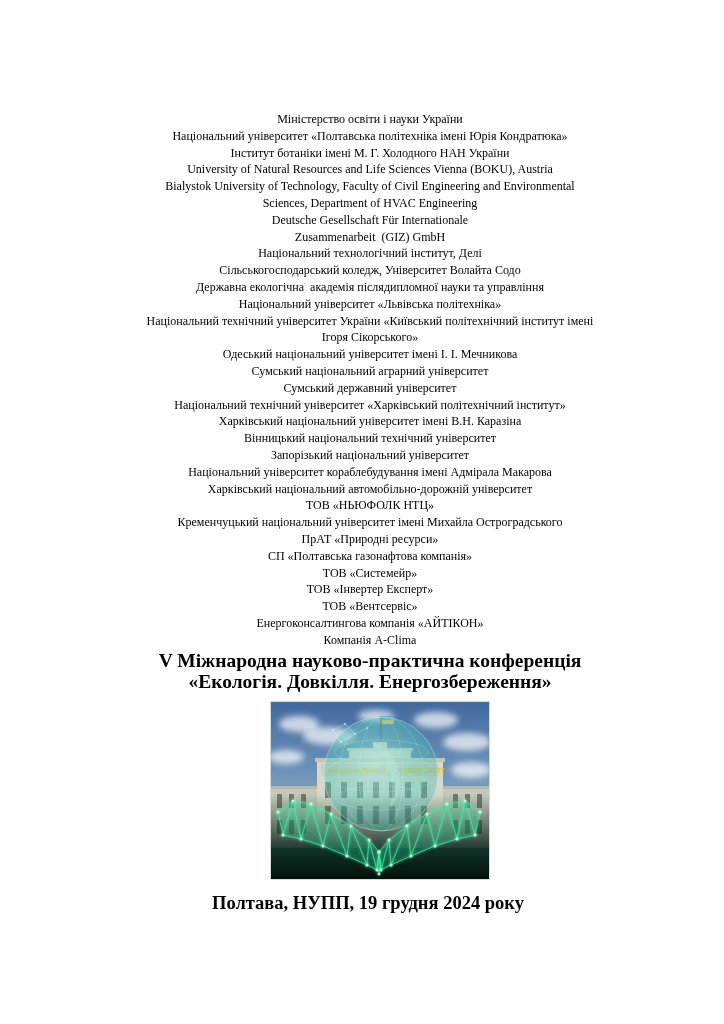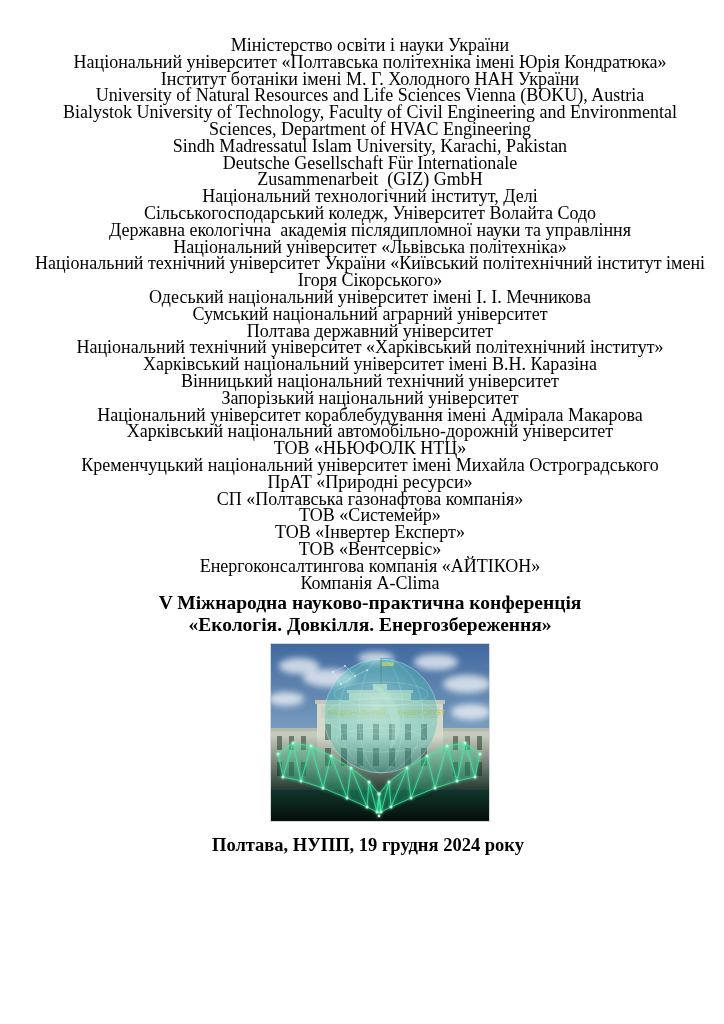--- a/index.html
+++ b/index.html
@@ -5,21 +5,21 @@
   html,body{margin:0;padding:0;background:#ffffff;}
   .page{
     position:relative;
     width:724px;height:1024px;
     background:#ffffff;
     overflow:hidden;
     color:#000;
     font-family:"Liberation Serif", serif;
   }
   .textblock{padding-left:16px;text-align:center;}
-  .orgs{padding-top:37px;font-size:18px;line-height:16.8px;}
+  .orgs{padding-top:111px;font-size:12px;line-height:16.8px;}
   .org{white-space:pre;}
   .title{margin-top:1px;font-weight:bold;font-size:19.5px;line-height:21.5px;}
   .photo-wrap{
     width:218px;height:177px;
     margin:8px 0 0 270px;
     border:1px solid #d6d9da;
     box-sizing:content-box;
     line-height:0;
   }
   .photo-wrap svg{display:block;}
@@ -30,32 +30,31 @@
 
 <div class="page">
 
   <div class="orgs textblock">
     <div class="org">Міністерство освіти і науки України</div>
     <div class="org">Національний університет «Полтавська політехніка імені Юрія Кондратюка»</div>
     <div class="org">Інститут ботаніки імені М. Г. Холодного НАН України</div>
     <div class="org">University of Natural Resources and Life Sciences Vienna (BOKU), Austria</div>
     <div class="org">Bialystok University of Technology, Faculty of Civil Engineering and Environmental</div>
     <div class="org">Sciences, Department of HVAC Engineering</div>
-    <div class="org">Sindh Madressatul Islam University, Karachi, Pakistan</div>
     <div class="org">Deutsche Gesellschaft Für Internationale</div>
     <div class="org">Zusammenarbeit  (GIZ) GmbH</div>
     <div class="org">Національний технологічний інститут, Делі</div>
     <div class="org">Сільськогосподарський коледж, Університет Волайта Содо</div>
     <div class="org">Державна екологічна  академія післядипломної науки та управління</div>
     <div class="org">Національний університет «Львівська політехніка»</div>
     <div class="org">Національний технічний університет України «Київський політехнічний інститут імені</div>
     <div class="org">Ігоря Сікорського»</div>
     <div class="org">Одеський національний університет імені І. І. Мечникова</div>
     <div class="org">Сумський національний аграрний університет</div>
-    <div class="org">Полтава державний університет</div>
+    <div class="org">Сумський державний університет</div>
     <div class="org">Національний технічний університет «Харківський політехнічний інститут»</div>
     <div class="org">Харківський національний університет імені В.Н. Каразіна</div>
     <div class="org">Вінницький національний технічний університет</div>
     <div class="org">Запорізький національний університет</div>
     <div class="org">Національний університет кораблебудування імені Адмірала Макарова</div>
     <div class="org">Харківський національний автомобільно-дорожній університет</div>
     <div class="org">ТОВ «НЬЮФОЛК НТЦ»</div>
     <div class="org">Кременчуцький національний університет імені Михайла Остроградського</div>
     <div class="org">ПрАТ «Природні ресурси»</div>
     <div class="org">СП «Полтавська газонафтова компанія»</div>

